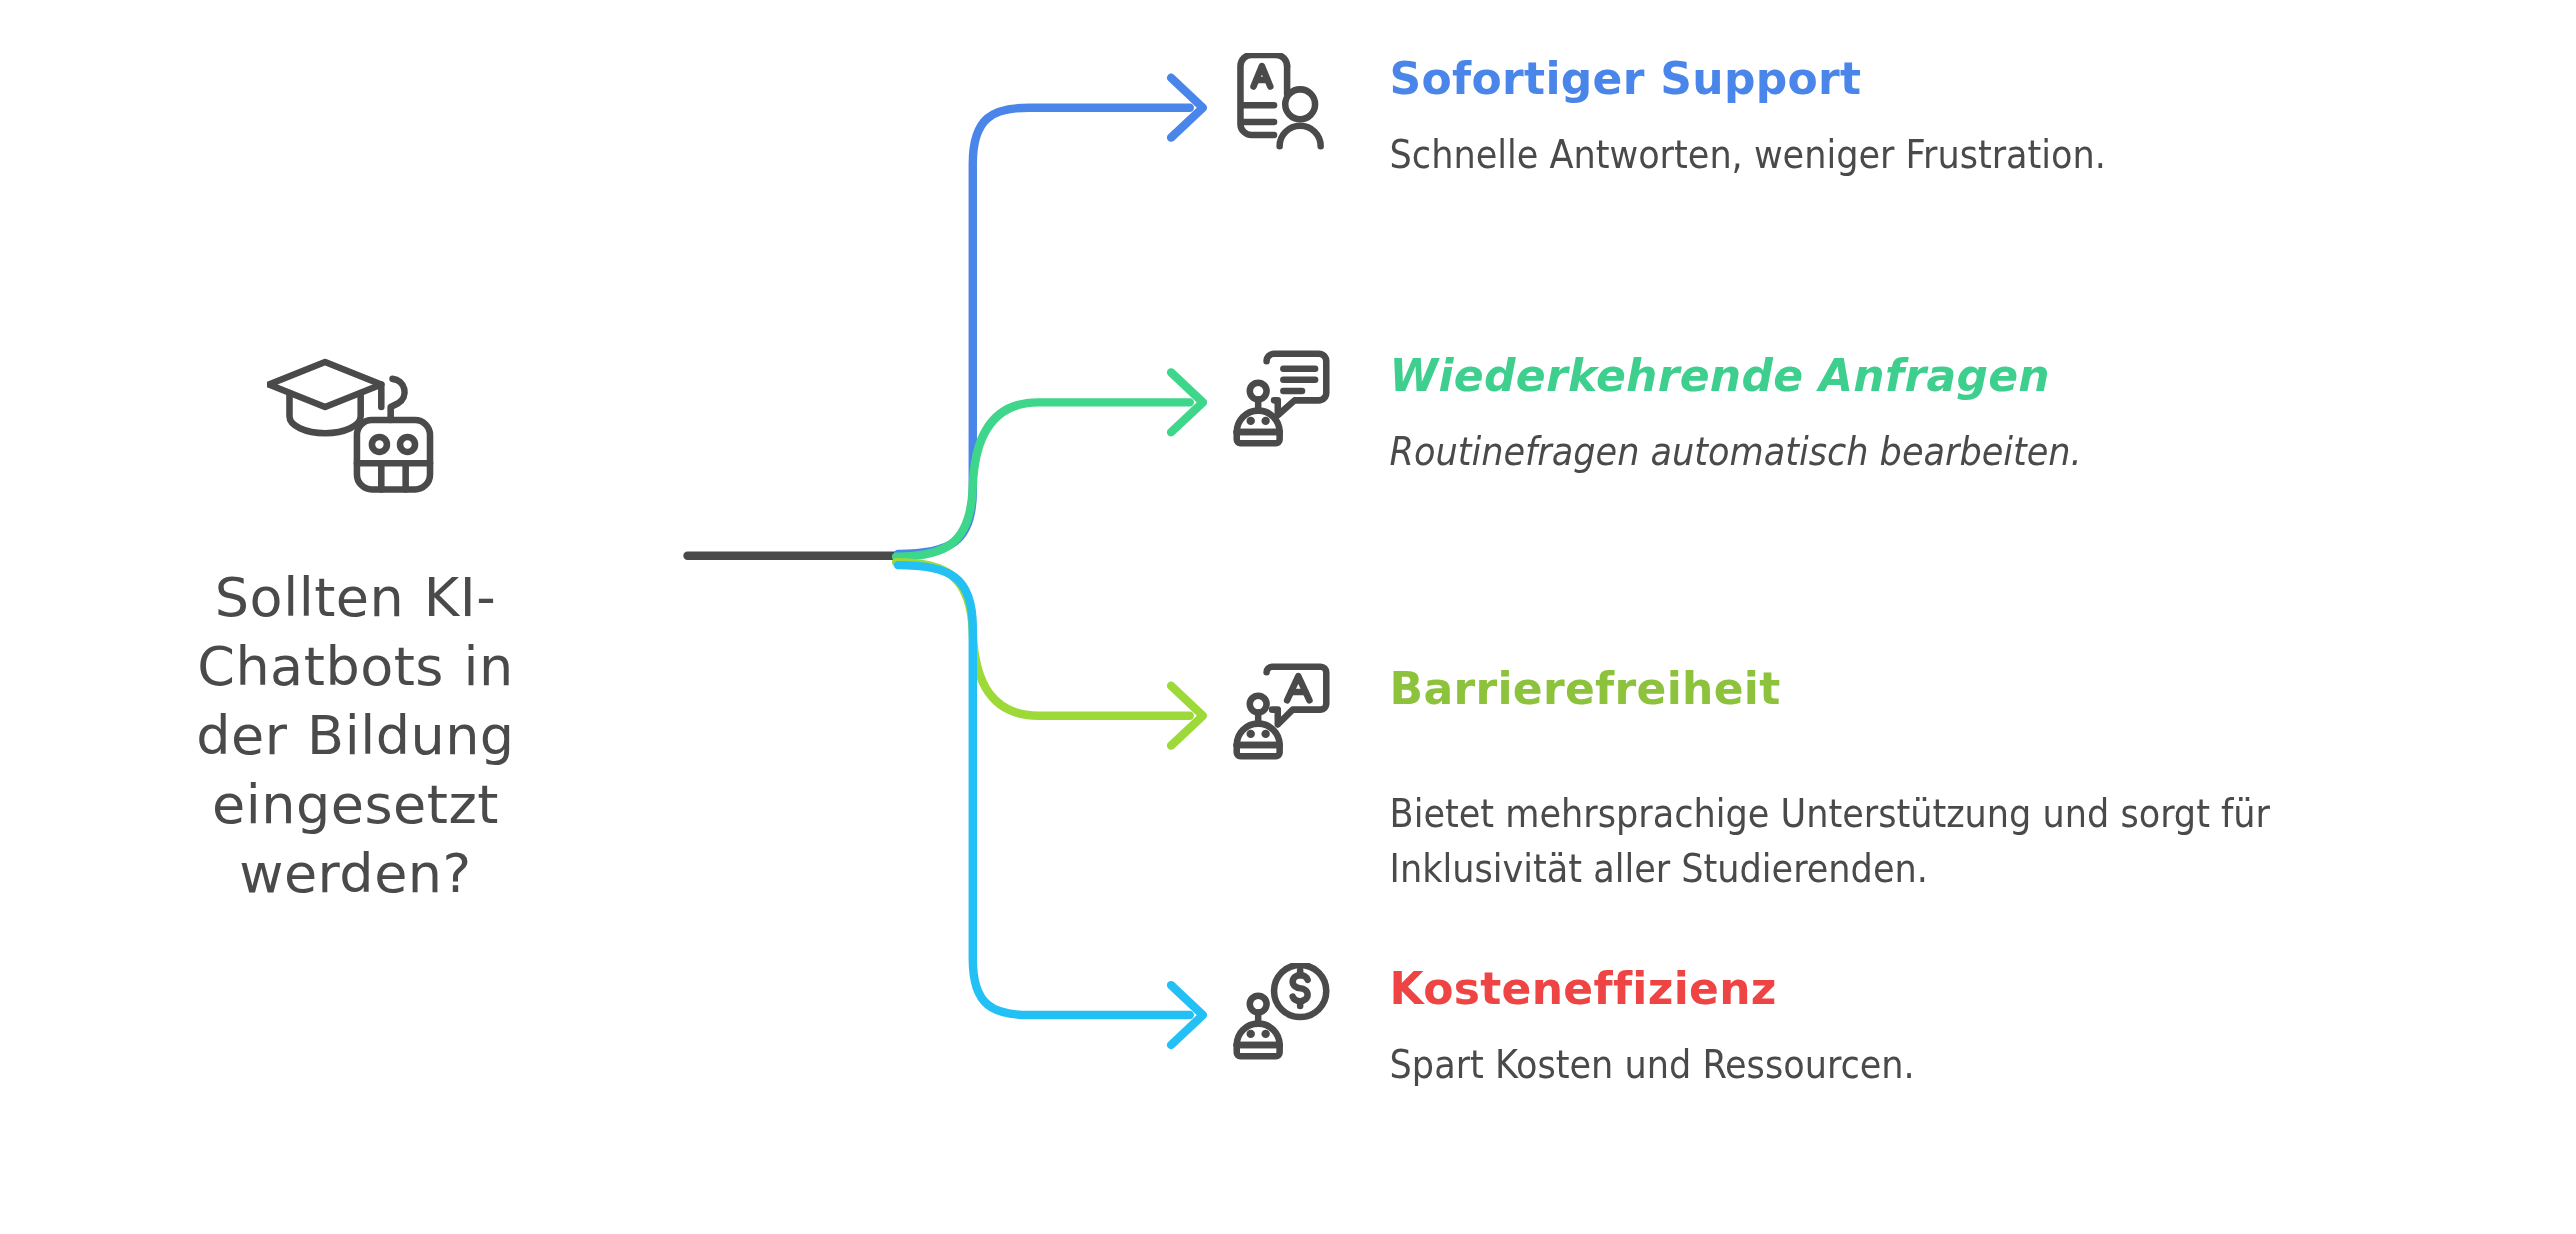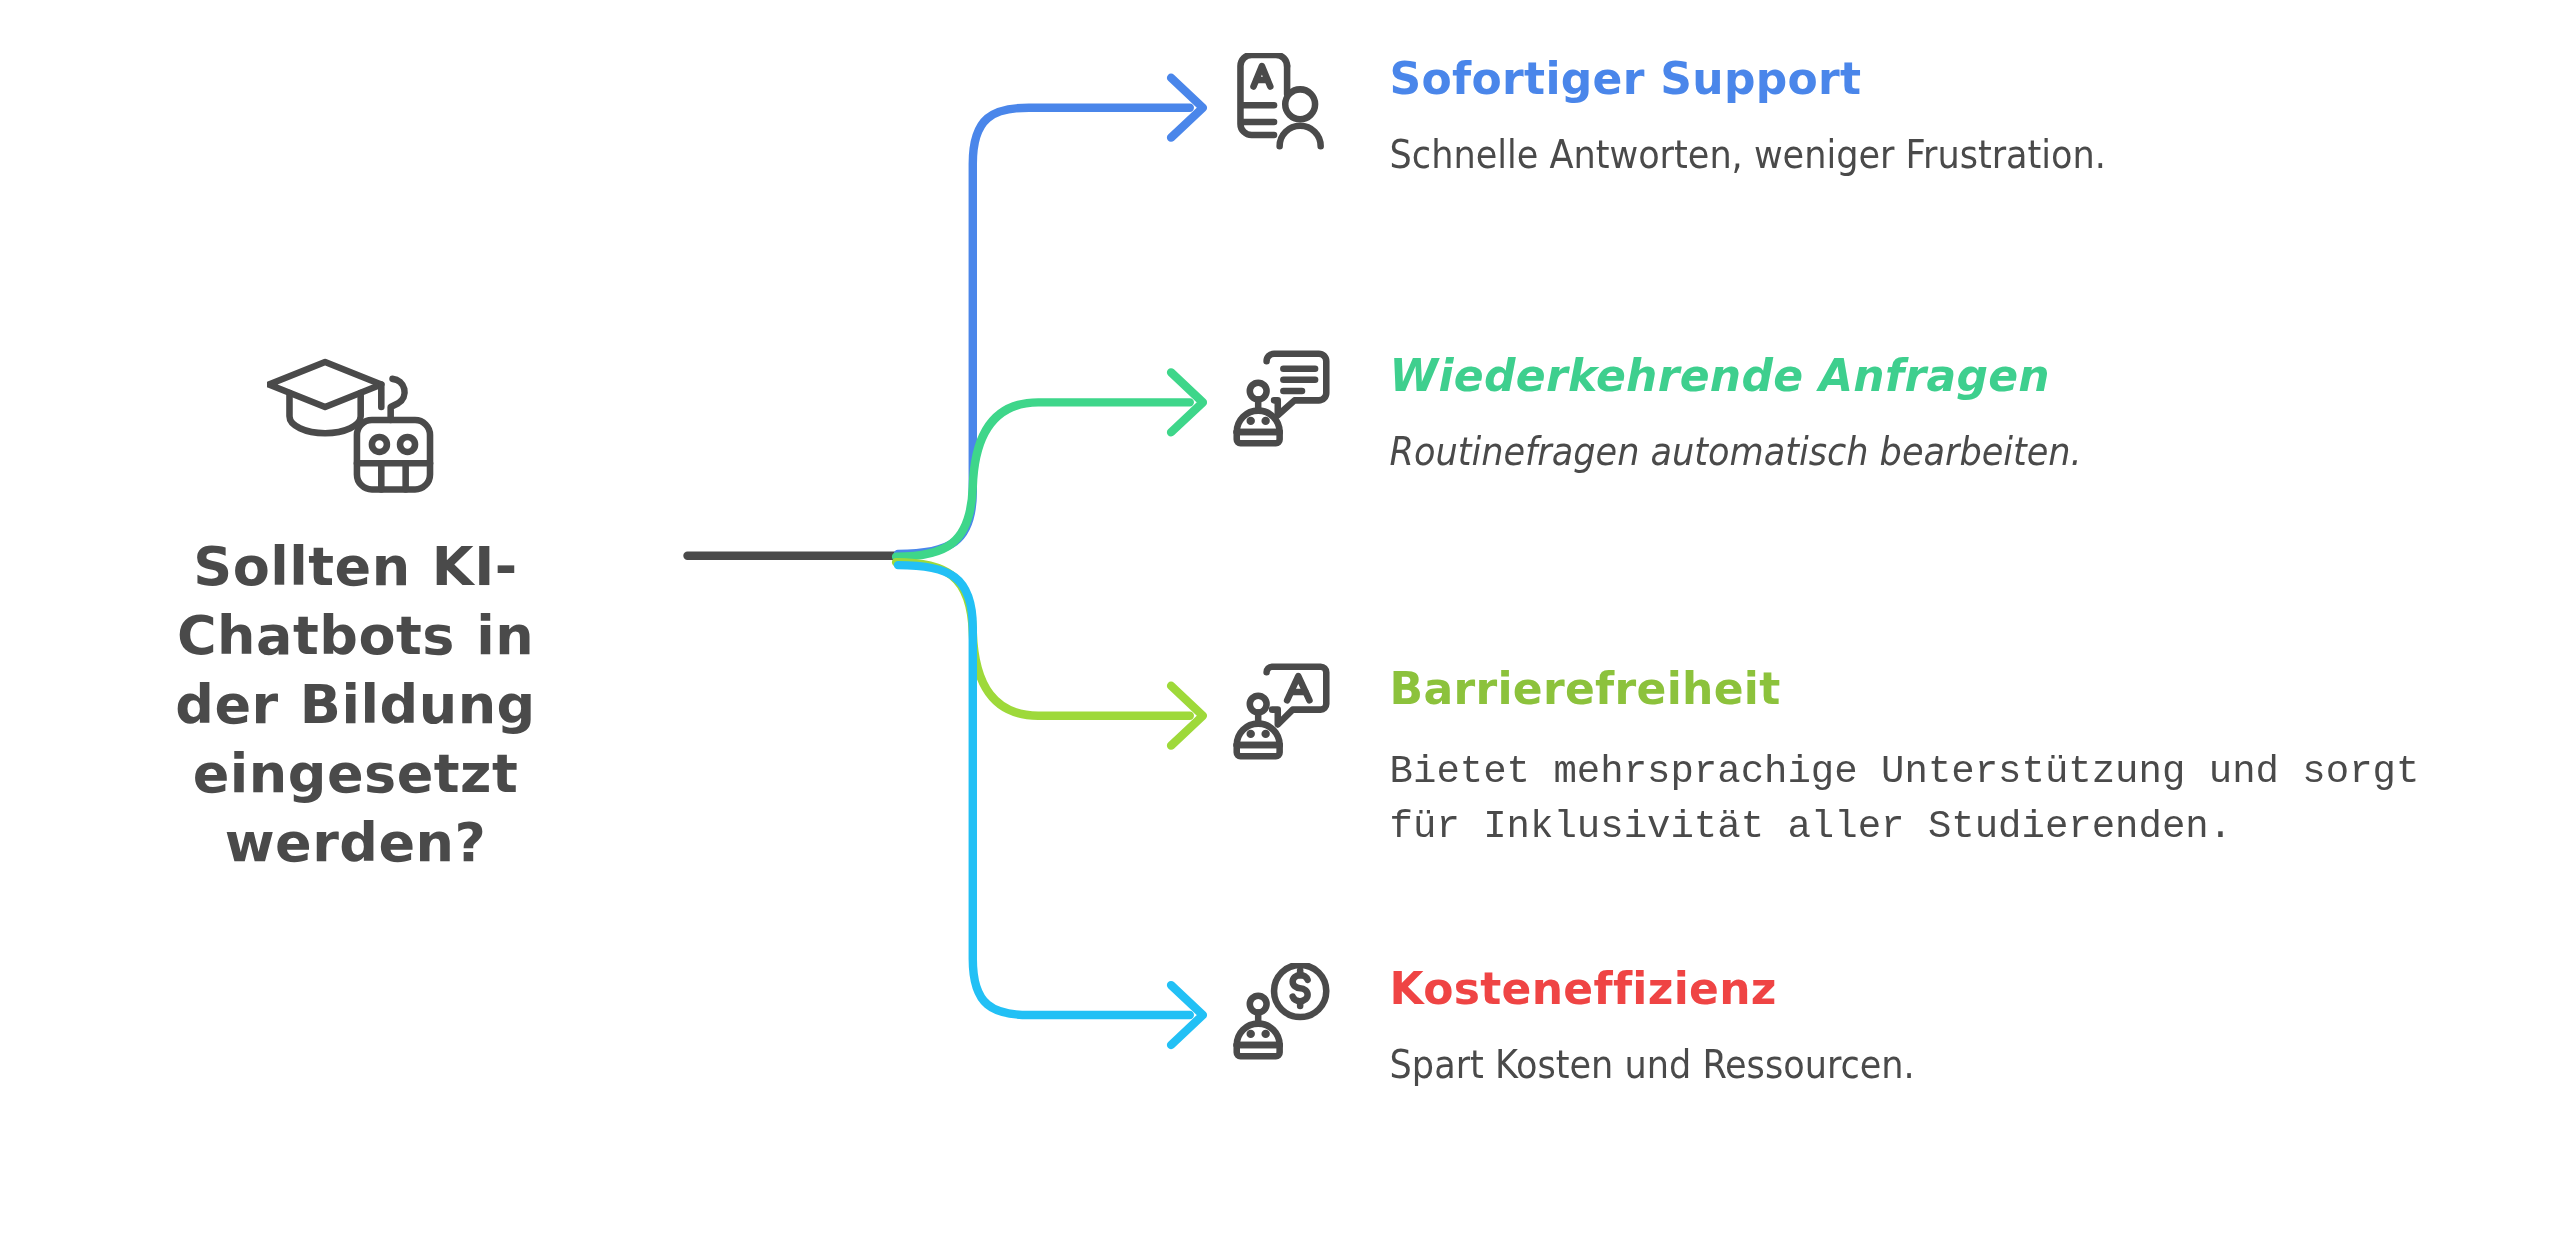--- a/index.html
+++ b/index.html
@@ -24,23 +24,23 @@
     width: 599px;
     text-align: center;
   }
   #root-icon {
     display: block;
     margin: 0 auto;
     width: 178px;
     height: 164px;
   }
   #root-title {
-    margin-top: 36px;
+    margin-top: 67px;
     font-family: "DejaVu Sans", sans-serif;
-    font-weight: 700;
+    font-weight: 400;
     font-size: 54px;
     line-height: 1.28;
     letter-spacing: 0.5px;
     color: #4a4a4a;
     word-spacing: 1.9px;
     padding: 0 37px;
     text-align: center;
   }
 
   
@@ -86,21 +86,21 @@
     line-height: 1.42;
     color: #4a4a4a;
     margin-top: 24px;
   }
 
   #branch-0 { left: 1233px; top: 51px;   width: 935px; }
   #branch-1 { left: 1233px; top: 348px;  width: 1076px; font-style: italic; }
   #branch-2 { left: 1233px; top: 661px;  width: 1216px; }
   #branch-3 { left: 1233px; top: 961px; width: 935px; }
 
-  #branch-2 .branch-desc { margin-top: 32px; font-family: Liberation Mono, monospace; }
+  #branch-2 .branch-desc { margin-top: 73px; }
 </style>
 </head>
 <body>
 
 <div id="canvas">
 
   <div id="root-cluster">
 
     <svg id="root-icon" viewBox="0 0 190 175" fill="none" stroke="#4a4a4a" stroke-width="7" stroke-linecap="round" stroke-linejoin="round">
 

